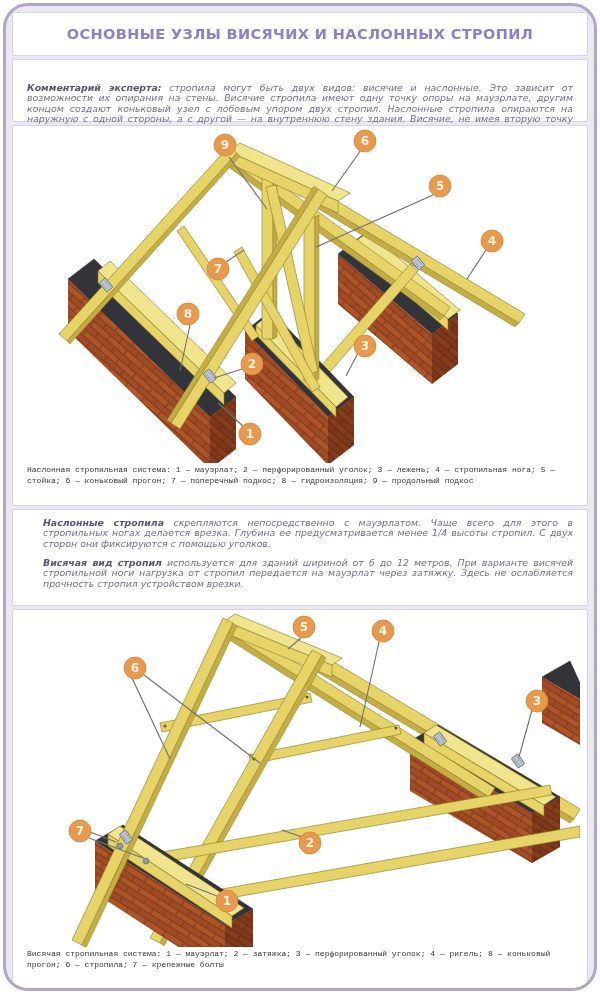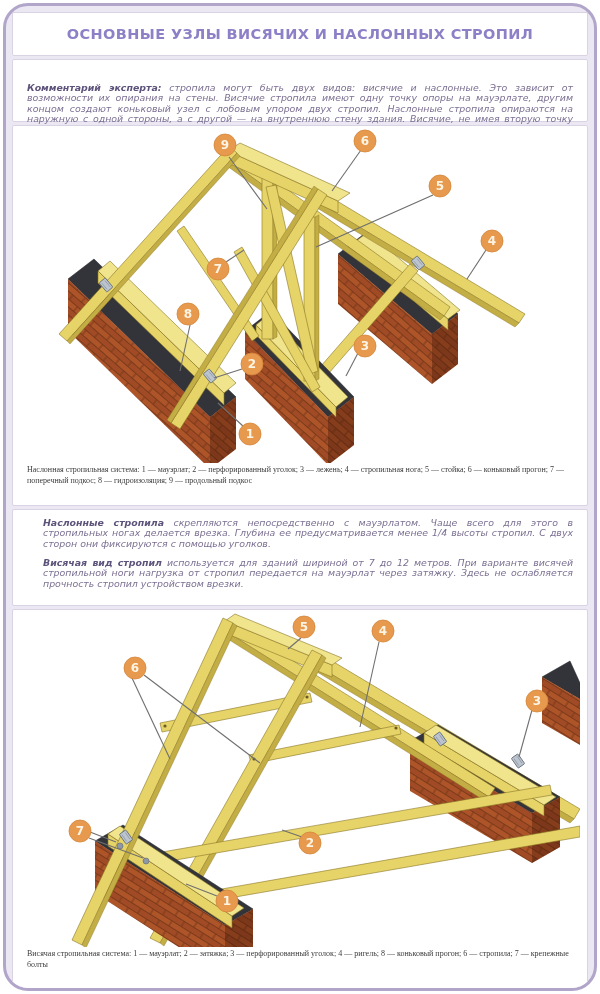--- a/index.html
+++ b/index.html
@@ -9,21 +9,21 @@
   .panel-title{height:44px;display:flex;align-items:center;justify-content:center;}
   .page-title{color:#8d80c7;font-size:14.5px;font-weight:bold;letter-spacing:.4px;text-align:center;}
   .panel-intro{height:63px;padding:23px 14px;}
   .txt{font-style:italic;font-size:9.4px;line-height:1.1;color:#7b6f92;text-align:justify;}
   .txt b{color:#5d527a;}
   .panel-diag1{height:381px;padding:3px 2px 0 2px;}
   .panel-diag2{height:382px;padding:3px 2px 0 2px;}
   .panel-paras{height:97px;padding:8px 14px;}
   .panel-paras .txt{margin:0 0 9px 16px;}
   svg.diag{display:block;margin:0 auto;}
-  .caption{font-family:Liberation Serif, serif;font-style:normal;font-size:8px;line-height:1.35;color:#3a3a3a;padding:2px 12px 0 12px;text-align:left;}
+  .caption{font-family:Liberation Mono, monospace;font-style:normal;font-size:8px;line-height:1.35;color:#3a3a3a;padding:2px 12px 0 12px;text-align:left;}
   .co circle{fill:#e79a4d;stroke:#d4853a;stroke-width:.8;}
   .co text{fill:#fdf4e4;font-weight:bold;font-size:12px;font-family:"DejaVu Sans",sans-serif;text-anchor:middle;}
   .leader{stroke:#6f6f6f;stroke-width:1.1;fill:none;}
   .woodT{fill:#f0e48d;stroke:#8a7527;stroke-width:.6;}
   .woodF{fill:#e6d468;stroke:#8a7527;stroke-width:.6;}
   .woodD{fill:#c3ad45;stroke:#8a7527;stroke-width:.4;}
   .strip{fill:#33343a;stroke:#1f2025;stroke-width:.5;}
   .bracket rect{fill:#bcc5cf;stroke:#5e6872;stroke-width:.8;}
   .bracket path{stroke:#8b949e;stroke-width:.7;fill:none;}
   .bolt{fill:#8e98a4;stroke:#5e6872;stroke-width:.6;}
@@ -172,21 +172,21 @@
       <g class="co" transform="translate(205,16)">
           <circle r="11"></circle>
           <text y="4.3">9</text>
         </g>
     </svg>
     <div class="caption">Наслонная стропильная система: 1 — мауэрлат; 2 — перфорированный уголок; 3 — лежень; 4 — стропильная нога; 5 — стойка; 6 — коньковый прогон; 7 — поперечный подкос; 8 — гидроизоляция; 9 — продольный подкос</div>
   </div>
 
   <div class="panel panel-paras">
     <p class="txt"><b>Наслонные стропила</b><span> скрепляются непосредственно с мауэрлатом. Чаще всего для этого в стропильных ногах делается врезка. Глубина ее предусматривается менее 1/4 высоты стропил. С двух сторон они фиксируются с помощью уголков.</span></p>
-    <p class="txt"><b>Висячая вид стропил</b><span> используется для зданий шириной от 7 до 12 метров. При варианте висячей стропильной ноги нагрузка от стропил передается на мауэрлат через затяжку. Здесь не ослабляется прочность стропил устройством врезки.</span></p>
+    <p class="txt"><b>Висячая вид стропил</b><span> используется для зданий шириной от 6 до 12 метров. При варианте висячей стропильной ноги нагрузка от стропил передается на мауэрлат через затяжку. Здесь не ослабляется прочность стропил устройством врезки.</span></p>
   </div>
 
   <div class="panel panel-diag2">
     <svg class="diag" width="560" height="334" viewBox="0 0 560 334">
       <defs>
         <pattern id="bk2" width="22" height="12" patternUnits="userSpaceOnUse" patternTransform="rotate(32)">
           <rect width="22" height="6" fill="#ad5429"></rect>
             <rect y="6" width="22" height="6" fill="#a04b25"></rect>
           <path d="M0,0.5H22 M0,6.5H22" stroke="#7c3a1a" stroke-width="1.1"></path>
           <path d="M6,0V6 M17,6V12" stroke="#7c3a1a" stroke-width="1.1"></path>

